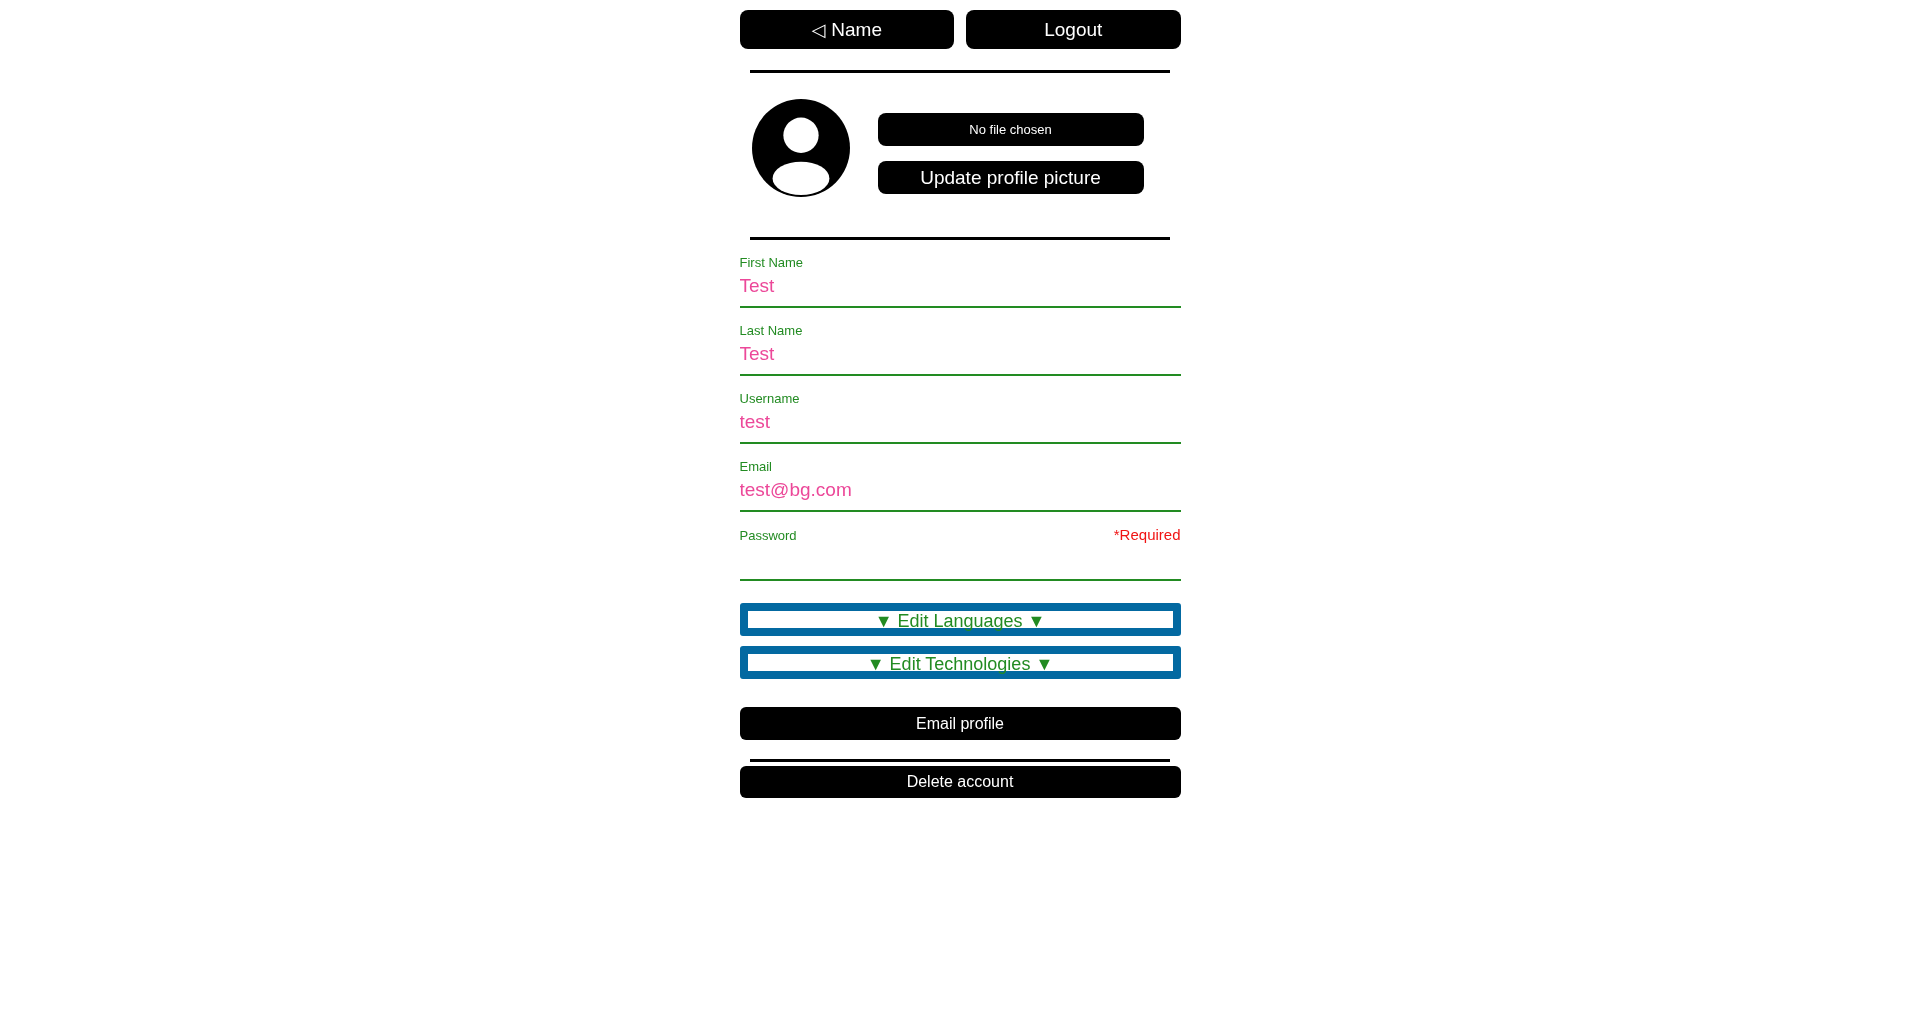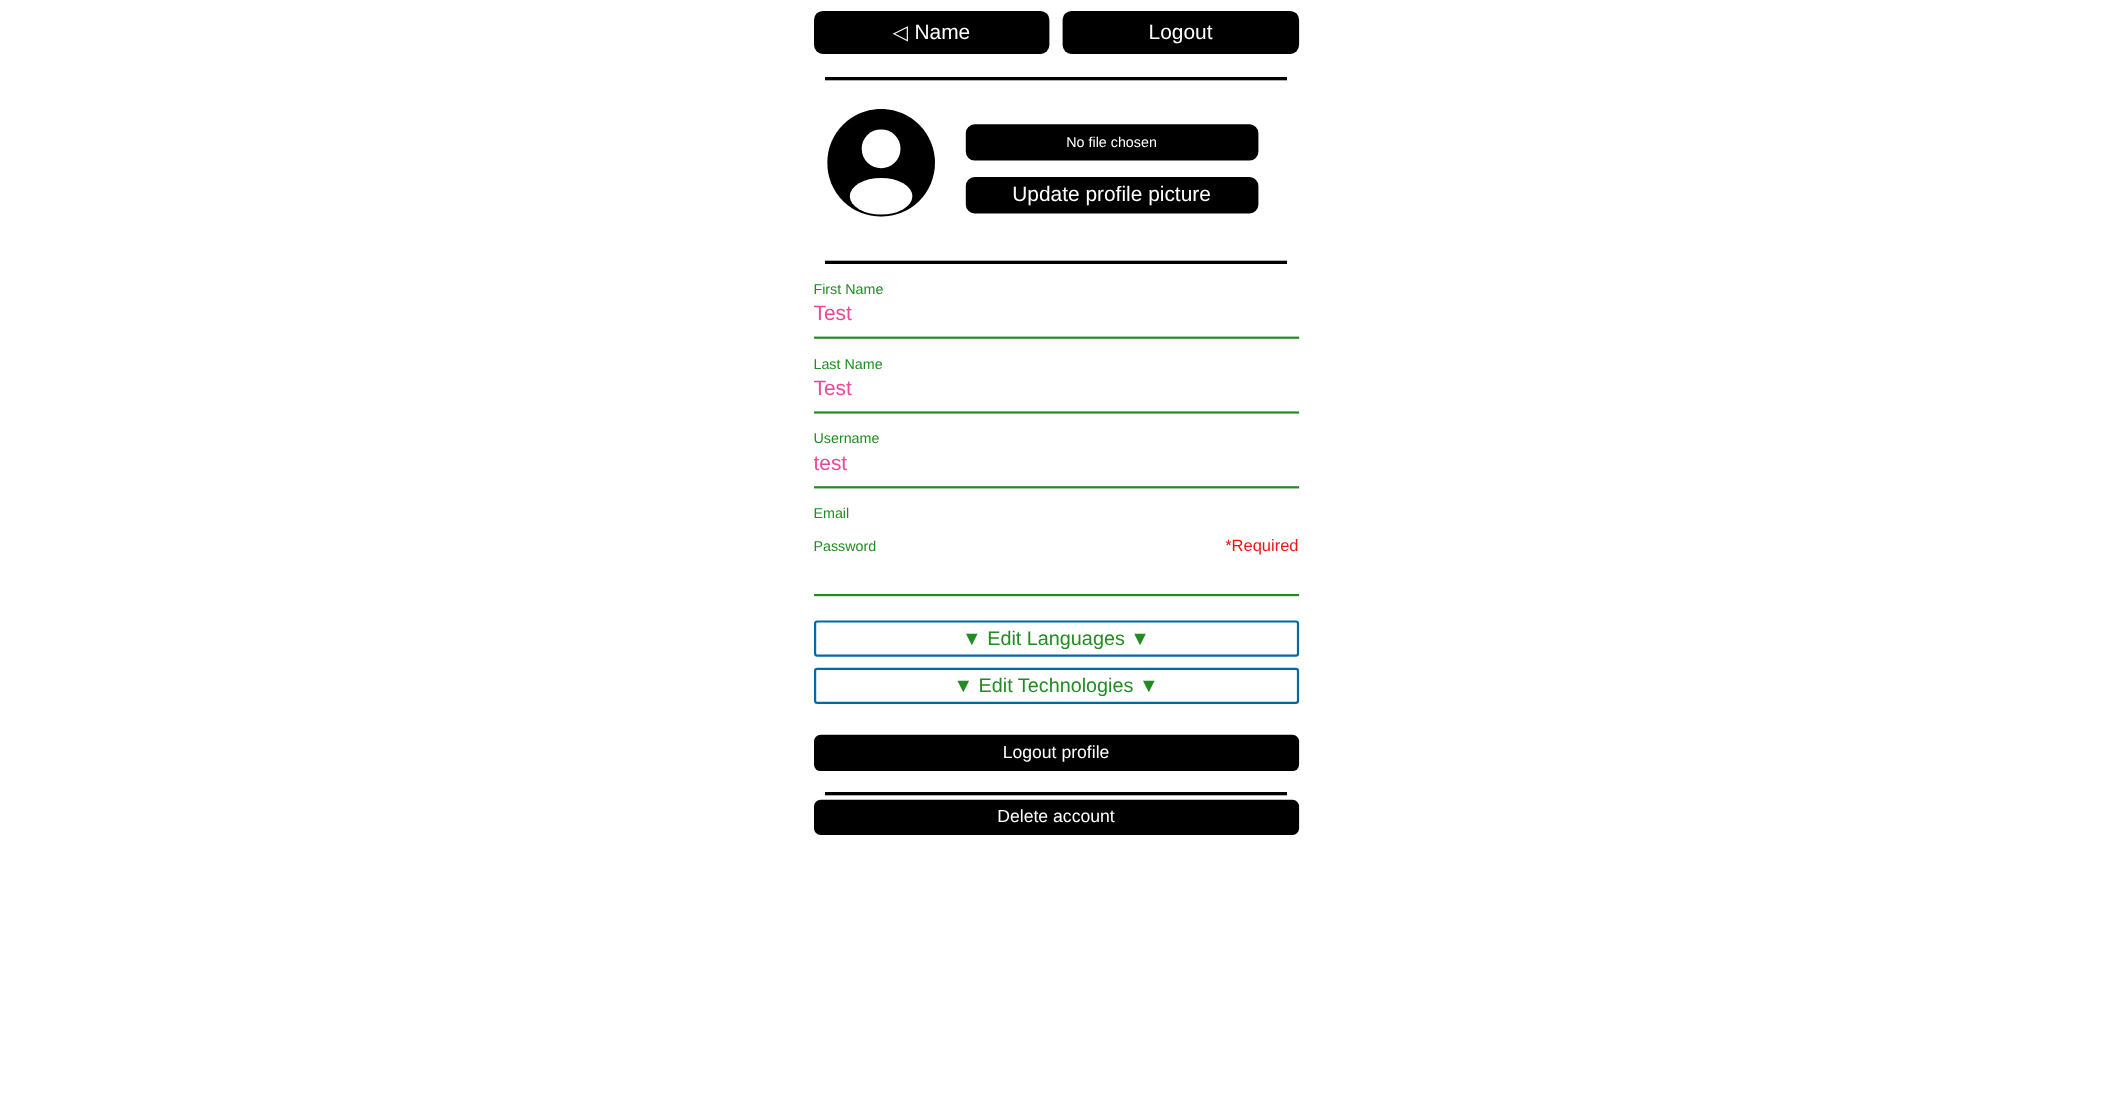--- a/index.html
+++ b/index.html
@@ -52,21 +52,21 @@
   .field-input {
     display: block; width: 100%; margin-top: 4px;
     font-family: inherit; font-size: 19px; line-height: 22px; height: 34px;
     color: #ec4899; border: none; border-bottom: 2px solid #228B22;
     outline: none; background: transparent; padding: 0 0 8px 0; border-radius: 0;
   }
 
   
   .btn-green-outline {
     display: block; width: 100%; height: 33px; background: #fff;
-    border: 2px solid #0369a1; border-radius: 3px; color: #228B22;
+    border: 8px solid #0369a1; border-radius: 3px; color: #228B22;
     font-family: inherit; font-size: 18px; cursor: pointer; text-align: center;
   }
   .edit-langs { margin-top: 22px; }
   .edit-techs { margin-top: 10px; }
 
   
   .update-profile-btn {
     width: 100%; height: 33px; border-radius: 6px; font-size: 16px; margin-top: 28px;
   }
   .hr-3 { margin-top: 19px; }
@@ -136,36 +136,37 @@
       <div class="field-label-row">
         <label class="field-label">Username</label>
       </div>
       <input class="field-input" type="text" value="test" style="">
     </div>
 
     <div>
       <div class="field-label-row">
         <label class="field-label">Email</label>
       </div>
+      <input class="field-input" type="text" value="test@bg.com" style="">
     </div>
 
     <div>
       <div class="field-label-row">
         <label class="field-label">Password</label>
         <span class="required-note">*Required</span>
       </div>
       <input class="field-input" type="password" value="" style="">
     </div>
 
     <button class="btn-green-outline edit-langs">▼ Edit Languages ▼</button>
 
     <button class="btn-green-outline edit-techs">▼ Edit Technologies ▼</button>
 
     <button class="btn-black update-profile-btn">
-      <span>Logout profile</span>
+      <span>Email profile</span>
     </button>
   </div>
 
   <div class="hr hr-3"></div>
 
   <button class="btn-black delete-account-btn">
     <span>Delete account</span>
   </button>
 
 </div>

